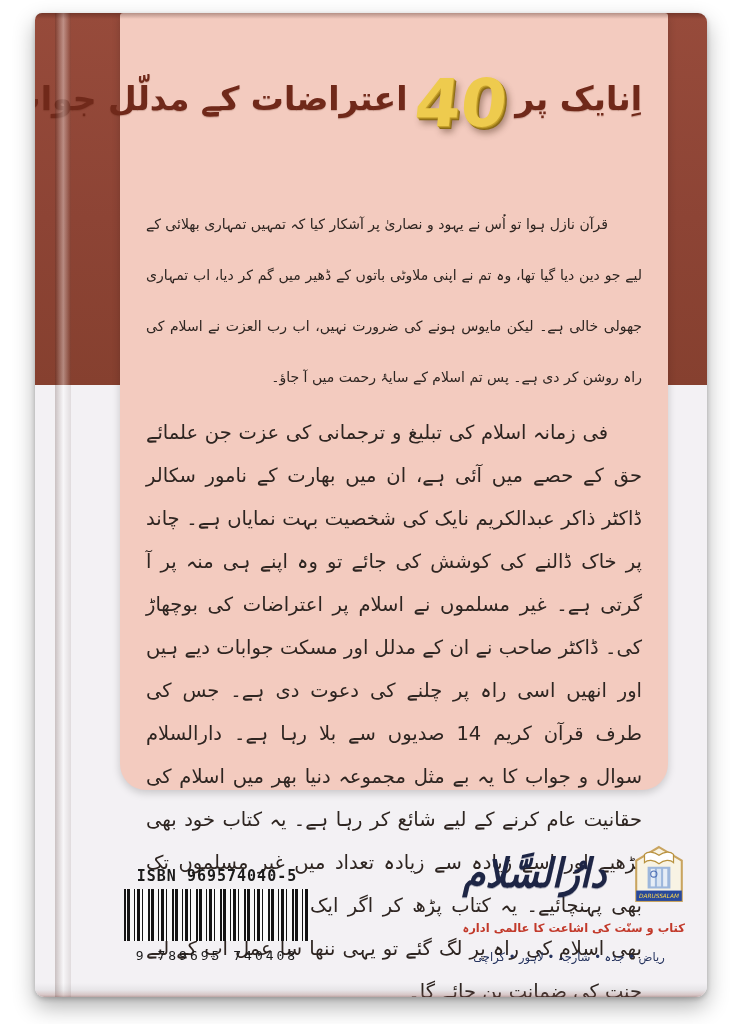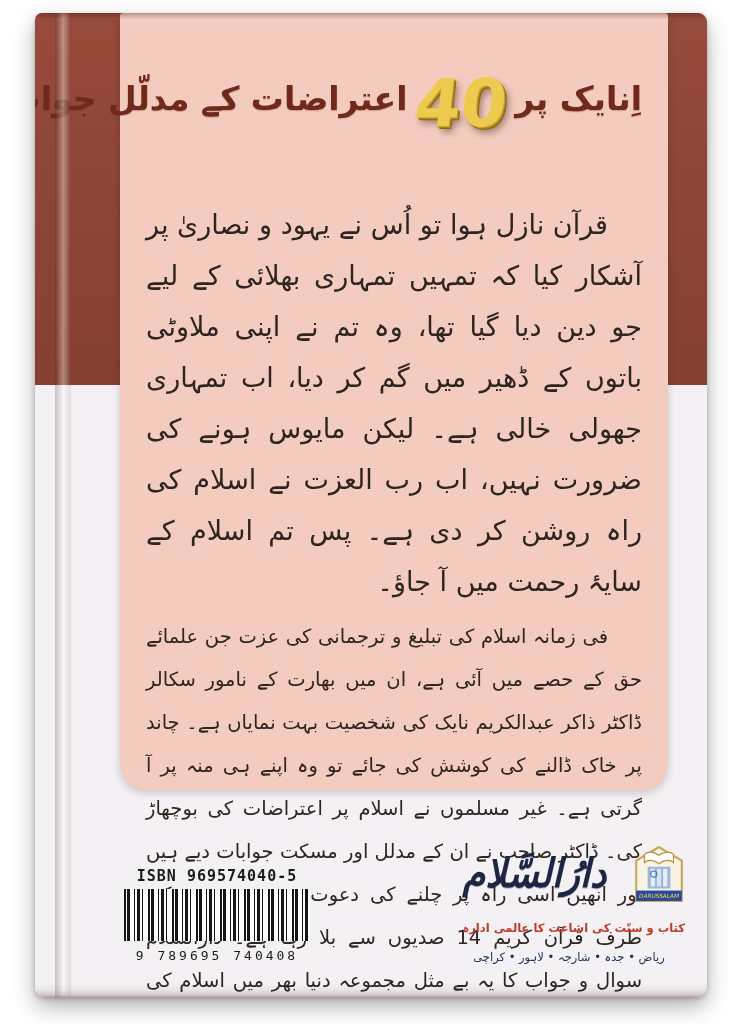--- a/index.html
+++ b/index.html
@@ -22,21 +22,21 @@
         background:#f3cbbf;border-radius:3px 3px 26px 26px;box-sizing:border-box;
         padding:0 26px;box-shadow:0 3px 8px rgba(0,0,0,.18);}
   .title-row{direction:rtl;text-align:center;margin-top:52px;height:118px;color:#70291a;
         white-space:nowrap;}
   .title-pre,.title-suf{font-size:33px;font-weight:bold;
         text-shadow:0 1px 1px rgba(90,30,15,.25);}
   .title-num{display:inline-block;font-size:66px;font-weight:bold;color:#eecb4e;
         margin:0 8px;vertical-align:-16px;transform:skewX(-6deg);
         text-shadow:1px 1px 0 #c8a32c,2px 2px 0 #a5831f,3px 3px 0 #8a6a15,5px 6px 7px rgba(60,30,10,.45);}
   .para{direction:rtl;text-align:justify;color:#2e2521;}
-  .para-1{margin:16px 0 0;font-size:27px;line-height:51px;text-indent:34px;}
+  .para-1{margin:16px 0 0;font-size:14px;line-height:51px;text-indent:34px;}
   .para-2{margin:8px 0 0;font-size:19.5px;line-height:43px;text-indent:34px;}
 
   .bottom-zone{position:absolute;left:0;right:0;top:790px;bottom:0;z-index:4;}
   .isbn-block{position:absolute;left:84px;top:64px;width:196px;text-align:center;color:#1b1b1b;}
   .isbn-label{font-family:"DejaVu Sans Mono",monospace;font-size:15px;font-weight:bold;
         letter-spacing:1px;white-space:nowrap;}
   .barcode{margin:4px auto 0;width:186px;height:52px;background:
         repeating-linear-gradient(90deg,#161616 0 2px,#fbfbfb 2px 3px,#161616 3px 6px,
         #fbfbfb 6px 10px,#161616 10px 11px,#fbfbfb 11px 13px,#161616 13px 16px,
         #fbfbfb 16px 18px,#161616 18px 19px,#fbfbfb 19px 24px);}

